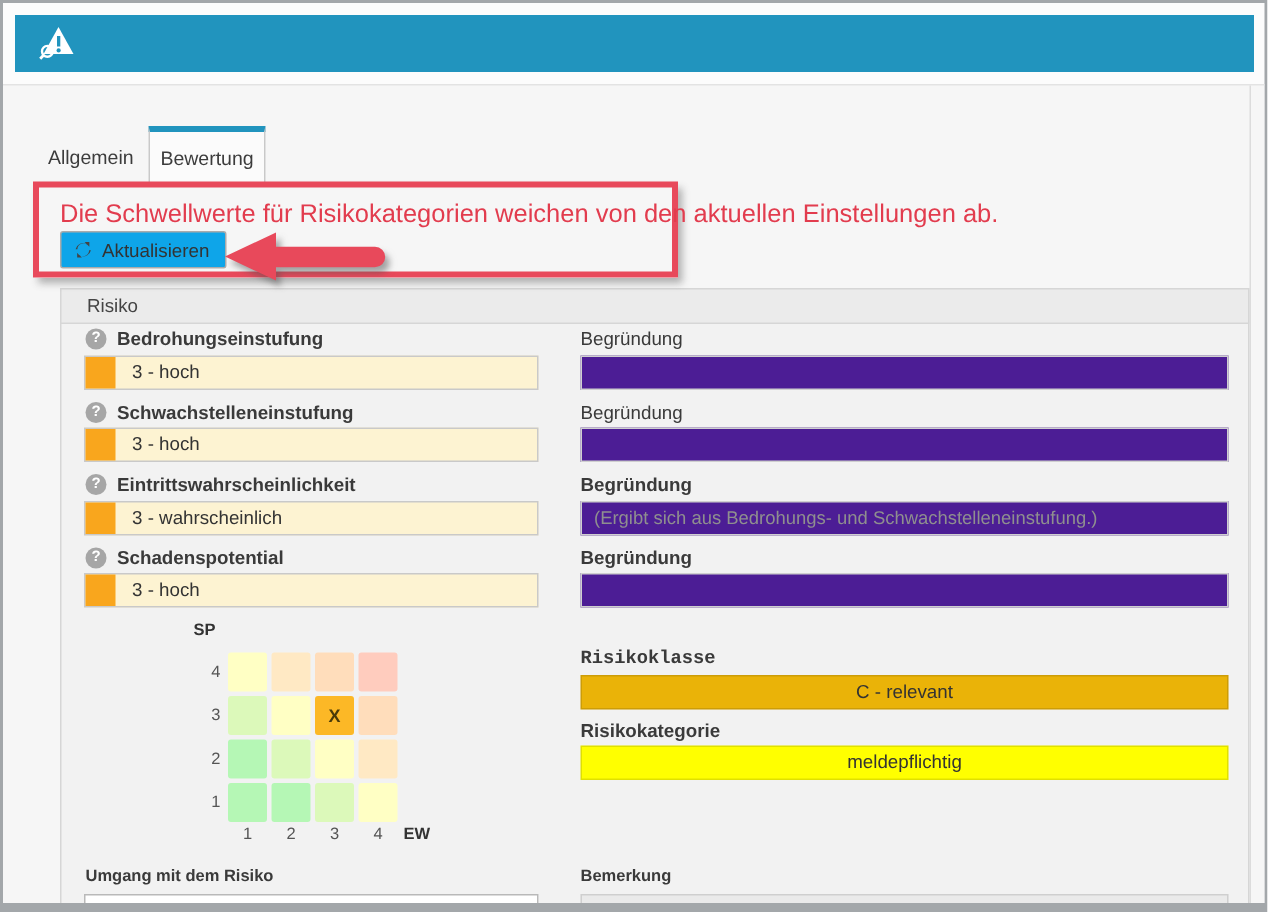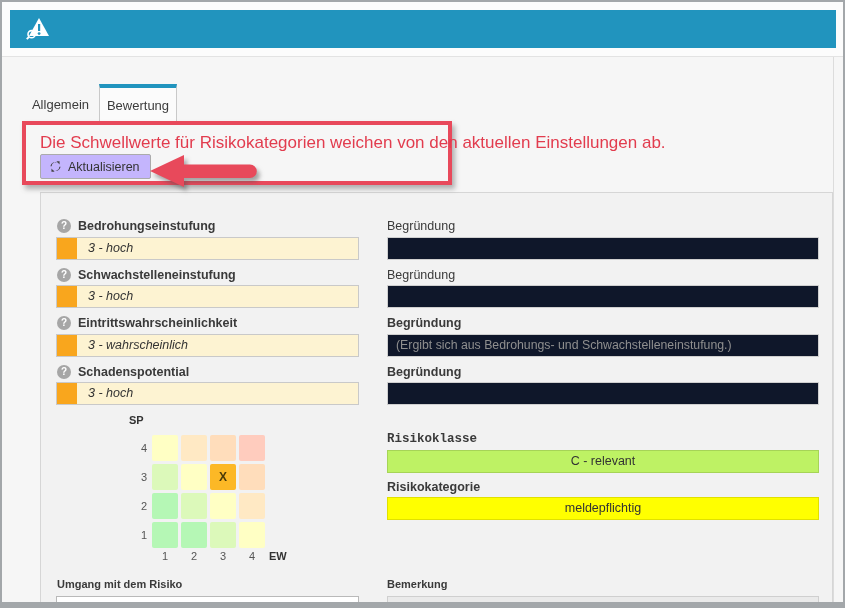--- a/index.html
+++ b/index.html
@@ -25,39 +25,39 @@
   }
   
   .annot-box{
     position:absolute;left:20px;top:119px;width:430px;height:64px;
     border:4px solid #e8495b;box-shadow:3px 4px 5px rgba(90,90,90,.45);z-index:5;
   }
   .warn-text{position:absolute;left:38px;top:131px;white-space:nowrap;font-size:17px;color:#e23c4e;z-index:6;}
   .update-btn{
     position:absolute;left:38px;top:152px;height:25px;padding:0 10px 0 8px;z-index:6;
     display:inline-flex;align-items:center;gap:6px;
-    background:#c4b5fd;border:1px solid #ababab;border-radius:2px;
+    background:#0ea5e9;border:1px solid #ababab;border-radius:2px;
     font-family:"Liberation Sans",sans-serif;font-size:12.5px;color:#333;cursor:pointer;
   }
   .annot-arrow{position:absolute;left:146px;top:148px;z-index:7;filter:drop-shadow(3px 4px 2px rgba(80,80,80,.5));}
   
   .section{position:absolute;left:38px;top:190px;width:793px;height:420px;background:#f2f2f2;border:1px solid #d6d6d6;}
   .section-header{position:absolute;left:38px;top:190px;width:793px;height:24px;background:#ebebeb;border:1px solid #d6d6d6;
     line-height:23px;padding-left:17px;font-size:12.5px;color:#444;}
   
   .hicon{position:absolute;width:14px;height:14px;border-radius:50%;background:#a6a6a6;color:#fff;
     font-size:10px;font-weight:bold;text-align:center;line-height:14px;left:55px;cursor:pointer;}
   .flabel{position:absolute;left:76px;font-size:12.5px;font-weight:600;color:#3a3a3a;}
   .rlabel{position:absolute;left:385px;font-size:12.5px;color:#3a3a3a;}
   .rlabel.bold{font-weight:600;}
   .lr0{top:217px;} .lr1{top:266px;} .lr2{top:314px;} .lr3{top:363px;}
-  .vfield{position:absolute;left:54px;width:303px;height:23px;background:#fdf3d2;border:1px solid #c9c9c9;cursor:pointer;font-style:italic;}
+  .vfield{position:absolute;left:54px;width:303px;height:23px;background:#fdf3d2;border:1px solid #c9c9c9;cursor:pointer;}
   .vfield .chip{position:absolute;left:0;top:0;width:20px;height:100%;}
   .vfield .vtext{position:absolute;left:31px;top:0;line-height:21px;font-size:12.5px;color:#333;}
-  .rfield{position:absolute;left:385px;width:432px;height:23px;background:#0f172a;border:1px solid #cfcfcf;}
+  .rfield{position:absolute;left:385px;width:432px;height:23px;background:#4c1d95;border:1px solid #cfcfcf;}
   .rfield span{display:block;padding-left:8px;line-height:21px;font-size:12.3px;color:#8f8f8f;white-space:nowrap;overflow:hidden;}
   .fr0{top:235px;} .fr1{top:283px;} .fr2{top:332px;} .fr3{top:380px;}
   
   .matrix{position:absolute;left:123px;top:408px;width:180px;height:165px;}
   .mx-sp{position:absolute;left:4px;top:4px;font-size:11px;font-weight:bold;color:#333;}
   .mx-ew{position:absolute;left:144px;top:140px;font-size:11px;font-weight:bold;color:#333;}
   .mx-cell{position:absolute;width:26px;height:26px;border-radius:2px;text-align:center;line-height:26px;
     font-size:12px;font-weight:bold;color:#4a3a08;cursor:pointer;}
   .mx-rowlabel{position:absolute;left:0;width:22px;text-align:right;line-height:26px;font-size:11px;color:#555;}
   .mx-collabel{position:absolute;width:26px;text-align:center;top:140px;font-size:11px;color:#555;}
@@ -104,20 +104,21 @@
       <path d="M12.8 8.4A5 5 0 0 1 4.4 12L3 10.5v3.9h3.9l-1.5-1.5a6.4 6.4 0 0 0 8.9-4.5z" fill="#444"></path>
     </svg>
     <span>Aktualisieren</span>
   </button>
 
   <svg class="annot-arrow" width="115" height="42" viewBox="0 0 115 42">
     <path d="M2 21 L36 5 L36 14.5 L102 14.5 A 6.8 6.8 0 0 1 102 28.1 L36 28.1 L36 37 Z" fill="#e8495b"></path>
   </svg>
 
   <div class="section"></div>
+  <div class="section-header">Risiko</div>
 
   <div class="hicon lr0">?</div>
   <div class="flabel lr0">Bedrohungseinstufung</div>
   <div class="vfield fr0">
     <span class="chip" style="background: rgb(249, 166, 29);"></span>
     <span class="vtext">3 - hoch</span>
   </div>
   <div class="rlabel lr0">Begründung</div>
   <div class="rfield fr0">
       <span></span>
@@ -181,21 +182,21 @@
         <div class="mx-cell" style="left: 85px; top: 112px; background: rgb(220, 249, 186);"></div>
         <div class="mx-cell" style="left: 114px; top: 112px; background: rgb(255, 255, 196);"></div>
         <div class="mx-collabel" style="left: 27px;">1</div>
         <div class="mx-collabel" style="left: 56px;">2</div>
         <div class="mx-collabel" style="left: 85px;">3</div>
         <div class="mx-collabel" style="left: 114px;">4</div>
       </div>
   </div>
 
   <div class="bar-label bl-class">Risikoklasse</div>
-  <div class="result-bar rb-class" style="background: #bef264;">C - relevant</div>
+  <div class="result-bar rb-class" style="background: #eab308;">C - relevant</div>
   <div class="bar-label bl-cat">Risikokategorie</div>
   <div class="result-bar rb-cat" style="background: rgb(255, 255, 0);">meldepflichtig</div>
 
   <div class="bot-label btl">Umgang mit dem Risiko</div>
   <div class="treat-field">
       <span>behandeln</span>
     </div>
   <div class="bot-label btr">Bemerkung</div>
   <div class="remark-field"></div>
 

